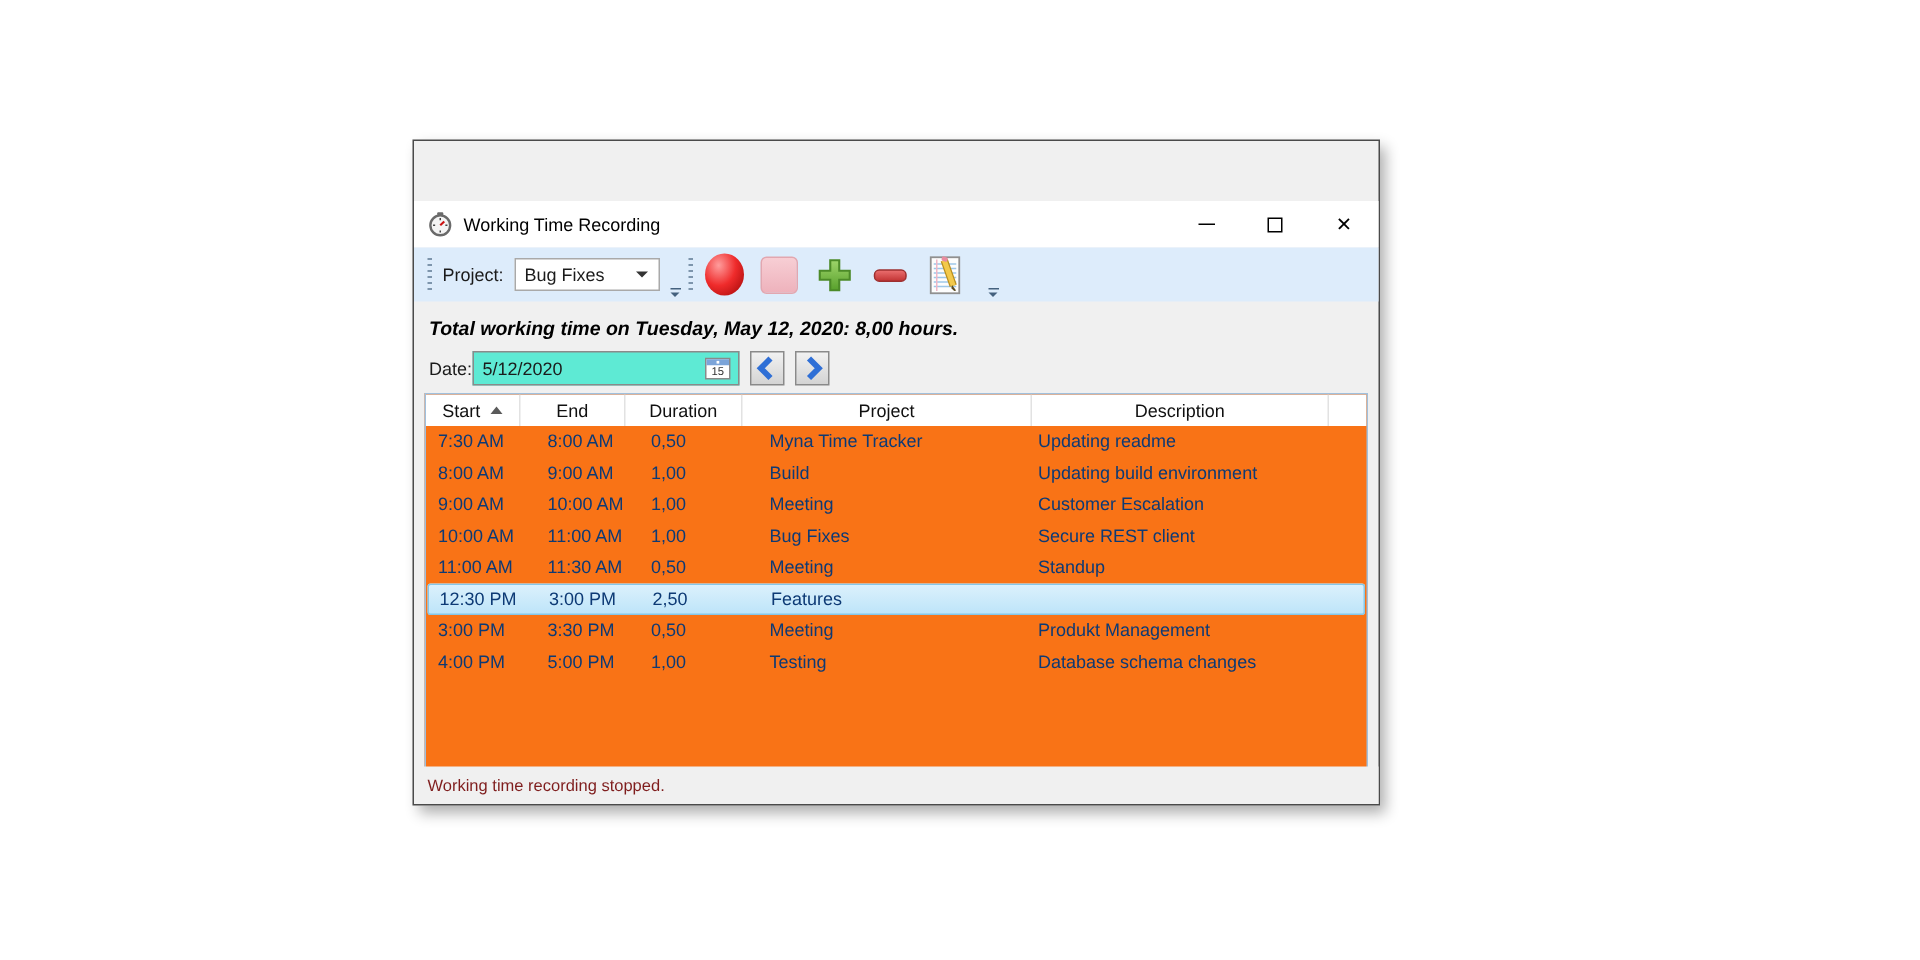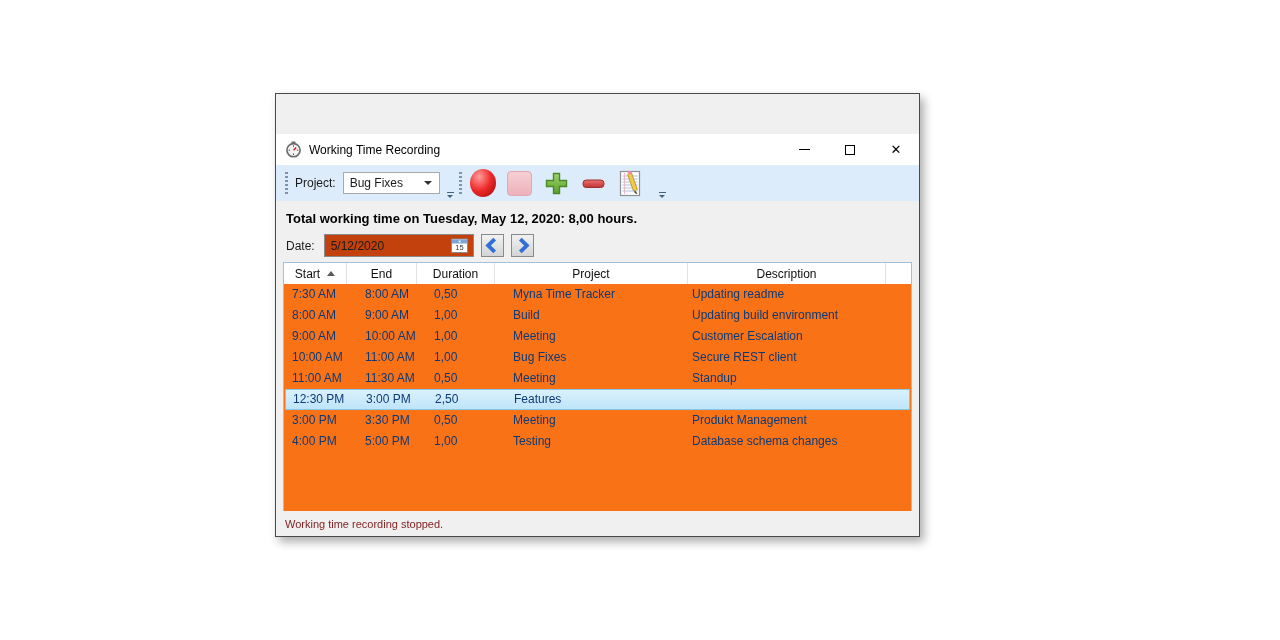--- a/index.html
+++ b/index.html
@@ -40,24 +40,24 @@
   .overflow .ov-tri { width:0; height:0; border-left:3.5px solid transparent; border-right:3.5px solid transparent;
                       border-top:3.5px solid #44617e; }
   .tb-btn { width:32px; height:32px; display:flex; align-items:center; justify-content:center; margin-right:5px; }
   .icon-record { width:26px; height:28px; border-radius:50%;
                  background:radial-gradient(ellipse at 35% 28%, #ff9d9d 0%, #ef2b2b 48%, #9d0505 100%); }
   .icon-stop { width:25px; height:25px; border-radius:4px; border:1px solid #e2a7b0;
                background:linear-gradient(180deg,#f7ced4 0%,#eeb2bc 100%); }
 
   
   .content { position:relative; height:326px; }
-  .summary { margin:10px 0 0 10px; font-size:13px; font-weight:bold; color:#000; }
+  .summary { margin:10px 0 0 10px; font-size:13px; font-weight:bold; font-style:italic; color:#000; }
   .daterow { display:flex; align-items:center; margin:8px 0 0 10px; height:23px; }
-  .daterow .date-label { font-size:12px; color:#1b1b1b; margin-right:9px; }
-  .datebox { width:150px; height:23px; background:#c2410c; border:1px solid #8a8a8a;
+  .daterow .date-label { font-size:12px; color:#1b1b1b; margin-right:0; }
+  .datebox { width:178px; height:23px; background:#5eead4; border:1px solid #8a8a8a;
              display:flex; align-items:center; }
   .datebox .date-value { flex:1; font-size:12px; color:#1b1b1b; padding-left:6px; }
   .datebox .cal-btn { width:26px; height:21px; display:flex; align-items:center; justify-content:center; }
   .nav-btn { width:23px; height:23px; margin-left:7px; border:1px solid #8a8a8a;
              background:linear-gradient(180deg,#f1f1f1 0%,#d4d4d4 100%);
              display:flex; align-items:center; justify-content:center; }
 
   
   .listview { margin:5px 7px 0 7px; height:261px; background:#f97316; border:1px solid #a0c0dd; overflow:hidden; }
   .lv-header { display:flex; height:21px; background:#fff; }

